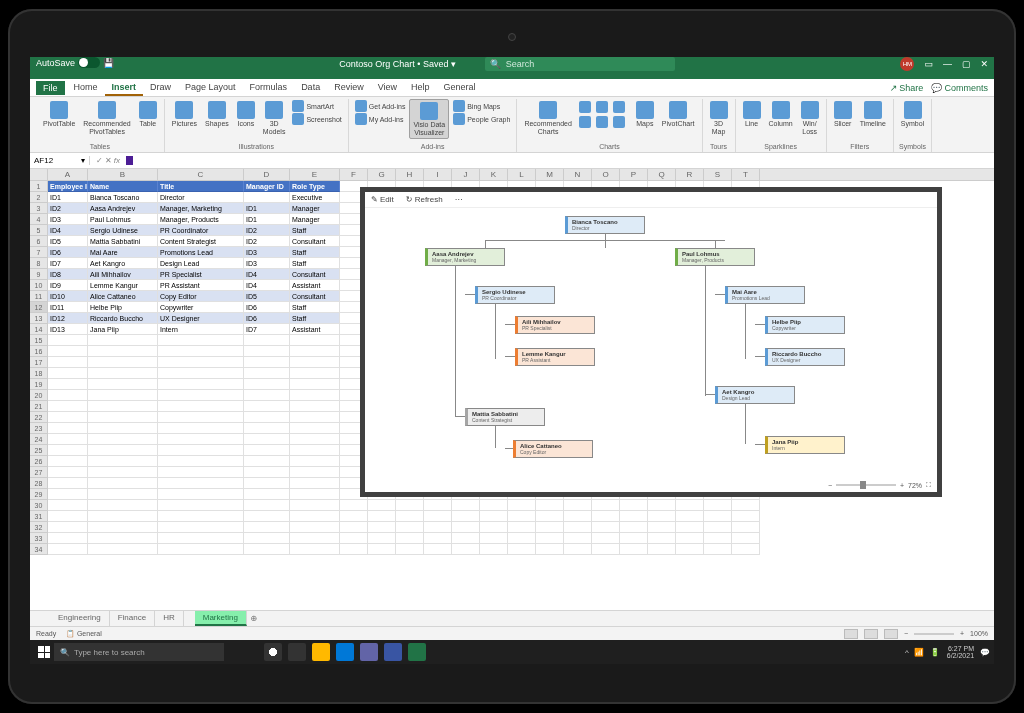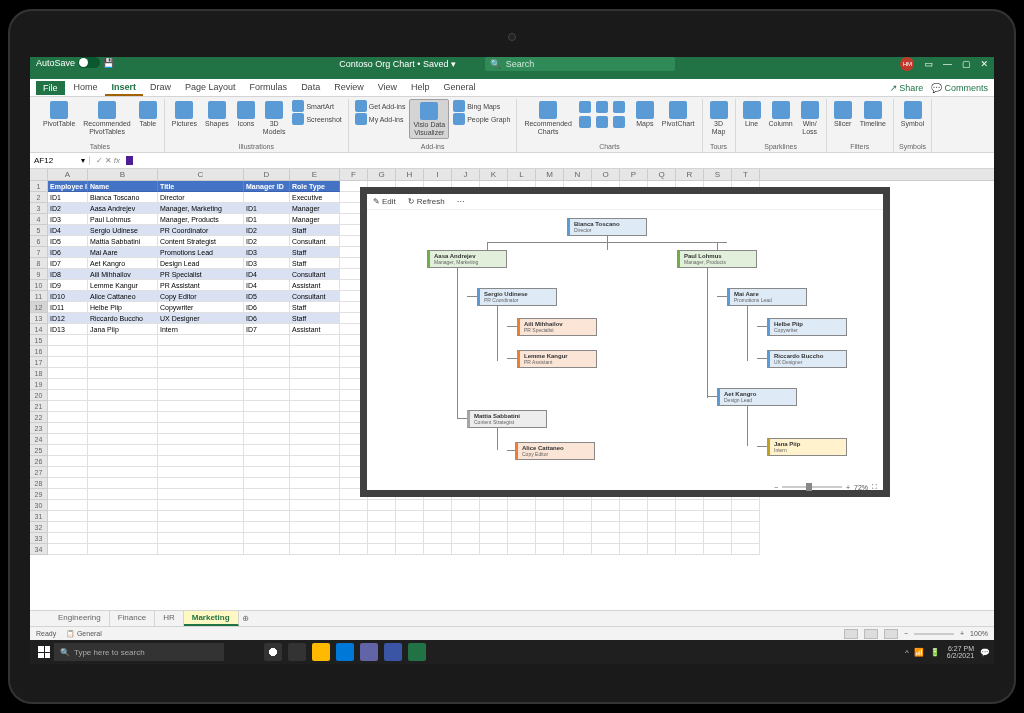--- a/index.html
+++ b/index.html
@@ -53,38 +53,38 @@
 .row { display: flex; height: 11px; }
 .rh { width: 18px; background: #e6e6e6; border-right: 1px solid #ccc; border-bottom: 1px solid #ccc; font-size: 7px; display: flex; align-items: center; justify-content: center; color: #666; }
 .cell { border-right: 1px solid #e0e0e0; border-bottom: 1px solid #e0e0e0; font-size: 7px; padding: 0 2px; display: flex; align-items: center; overflow: hidden; white-space: nowrap; }
 .cell.hdr { background: #4472C4; color: #fff; font-weight: 600; border-right: 1px solid #5a82d0; border-bottom: 1px solid #3a62b0; }
 .cell.alt { background: #D9E1F2; }
 .row.sel .rh { background: #d4d4d4; }
 .colwA { width: 40px; } .colwB { width: 70px; } .colwC { width: 86px; } .colwD { width: 46px; } .colwE { width: 50px; }
 .colwR { width: 28px; }
 
 
-.visio { position: absolute; top: 18px; left: 330px; width: 530px; height: 310px; background: #fff; border: 7px solid #404040; }
+.visio { position: absolute; top: 18px; left: 330px; width: 582px; height: 310px; background: #fff; border: 5px solid #404040; }
 .visio .toolbar { height: 16px; display: flex; align-items: center; gap: 12px; font-size: 8px; color: #444; padding: 0 6px; border-bottom: 1px solid #eee; }
 .visio .canvas { position: relative; height: 270px; font-size: 6px; }
 .visio .zoom { height: 14px; display: flex; justify-content: flex-end; align-items: center; gap: 4px; font-size: 7px; color: #555; padding-right: 6px; }
 .node { position: absolute; border: 1px solid #888; background: #fafafa; padding: 2px 4px; line-height: 1.1; }
 .node .nm { font-weight: 600; font-size: 6px; color: #333; }
 .node .tt { font-size: 5px; color: #666; }
 .node.blue { background: #DEEBF7; border-left: 3px solid #5B9BD5; }
 .node.green { background: #E2EFDA; border-left: 3px solid #70AD47; }
 .node.orange { background: #FBE5D6; border-left: 3px solid #ED7D31; }
 .node.yellow { background: #FFF2CC; border-left: 3px solid #C0A020; }
 .node.gray { background: #EDEDED; border-left: 3px solid #A5A5A5; }
 .line { position: absolute; background: #888; }
 
 
 .sheetbar { height: 16px; background: #f3f3f3; border-top: 1px solid #d4d4d4; display: flex; align-items: center; font-size: 8px; padding-left: 20px; }
 .sheettab { padding: 2px 8px; border-right: 1px solid #d4d4d4; color: #666; cursor: pointer; }
-.sheettab.active { background: #fef9c3; color: #217346; font-weight: 700; border-bottom: 2px solid #217346; }
+.sheettab.active { background: #86efac; color: #217346; font-weight: 400; border-bottom: 2px solid #217346; margin-left: 11px; }
 .addsheet { width: 14px; text-align: center; color: #666; cursor: pointer; }
 .hscroll { flex: 1; }
 
 
 .statusbar { height: 14px; background: #f3f3f3; border-top: 1px solid #d4d4d4; display: flex; align-items: center; font-size: 7px; padding: 0 6px; color: #555; }
 .statusbar .right { margin-left: auto; display: flex; gap: 6px; align-items: center; }
 .viewbtn { width: 14px; height: 10px; background: #ddd; border: 1px solid #bbb; }
 
 
 .taskbar { height: 24px; background: #1f1f1f; display: flex; align-items: center; padding: 0 4px; color: #fff; font-size: 8px; }

